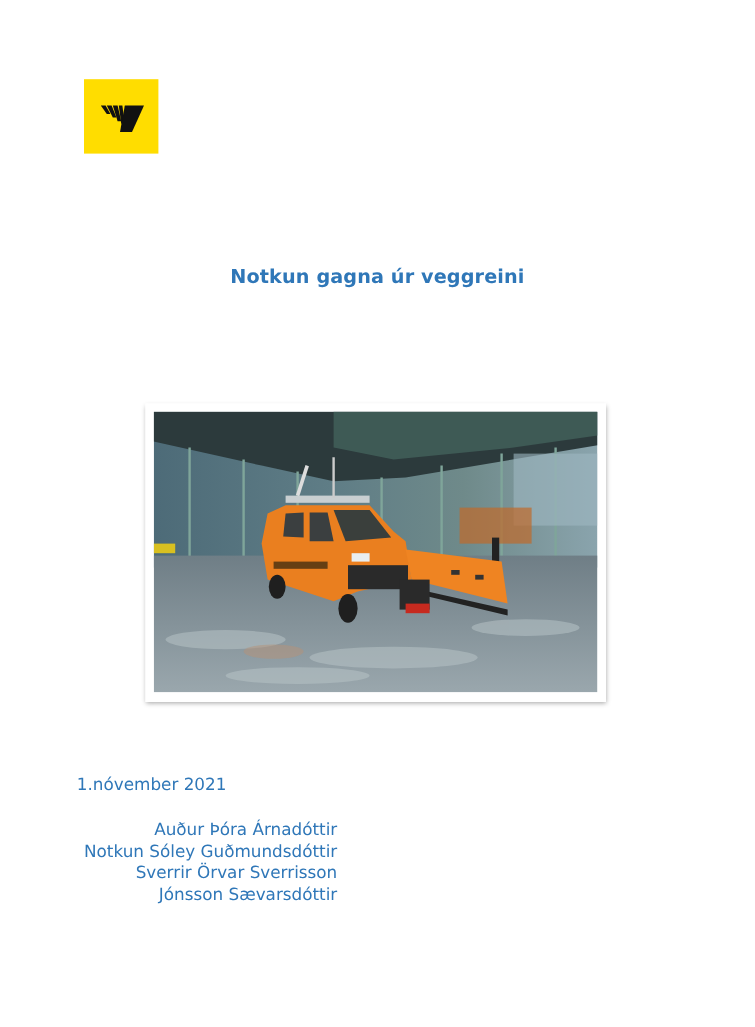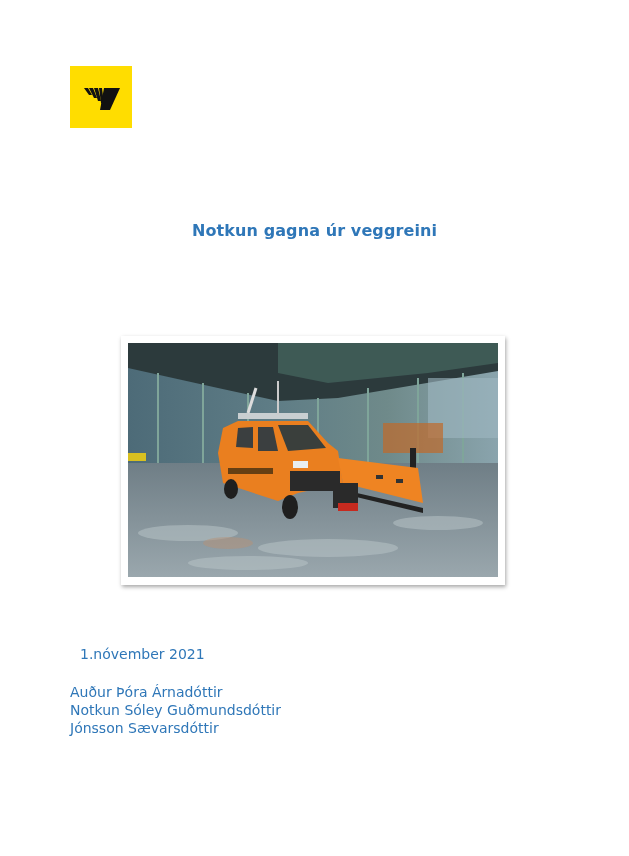--- a/index.html
+++ b/index.html
@@ -7,23 +7,23 @@
          font-family: "DejaVu Sans", "Liberation Sans", sans-serif; }
   .logo { position: absolute; left: 70px; top: 66px; width: 62px; height: 62px; background: #ffdd00; }
   .logo svg { width: 62px; height: 62px; display: block; }
   .title { position: absolute; left: 0; top: 182px; width: 629px; text-align: center;
            color: #2f77b8; font-weight: bold; font-size: 16px; line-height: 34px; letter-spacing: 0.1px; margin-top: 32px; }
   .title div { white-space: nowrap; }
   .photo-frame { position: absolute; left: 121px; top: 336px; width: 384px; height: 249px;
                  background: #ffffff; box-shadow: 1px 2px 4px rgba(0,0,0,0.35); }
   .photo { position: absolute; left: 7px; top: 7px; width: 370px; height: 234px; overflow: hidden; }
   .photo svg { display: block; width: 370px; height: 234px; }
-  .date { position: absolute; left: 80px; top: 645px; color: #2f77b8; font-size: 14px; line-height: 18px; }
+  .date { position: absolute; left: 64px; top: 645px; color: #2f77b8; font-size: 14px; line-height: 18px; }
   .authors { position: absolute; left: 70px; top: 683px; color: #2f77b8; font-size: 14px; line-height: 18px; }
-  .authors div { white-space: nowrap; }
+  .authors div { white-space: nowrap; text-align: right; }
 </style>
 </head>
 <body>
 
 <div class="logo">
   <svg viewBox="0 0 62 62">
 
     <g fill="#111">
       <polygon points="14,22 18,22 22,29 19,29"></polygon>
       <polygon points="19,22 23,22 27,32 24,32"></polygon>
@@ -115,14 +115,15 @@
       <rect x="210" y="160" width="20" height="8" fill="#c62a1f"></rect>
     </svg>
   </div>
 </div>
 
 <div class="date">1.nóvember 2021</div>
 
 <div class="authors">
   <div>Auður Þóra Árnadóttir</div>
   <div>Notkun Sóley Guðmundsdóttir</div>
+  <div>Sverrir Örvar Sverrisson</div>
   <div>Jónsson Sævarsdóttir</div>
 </div>
 
 </body></html>

